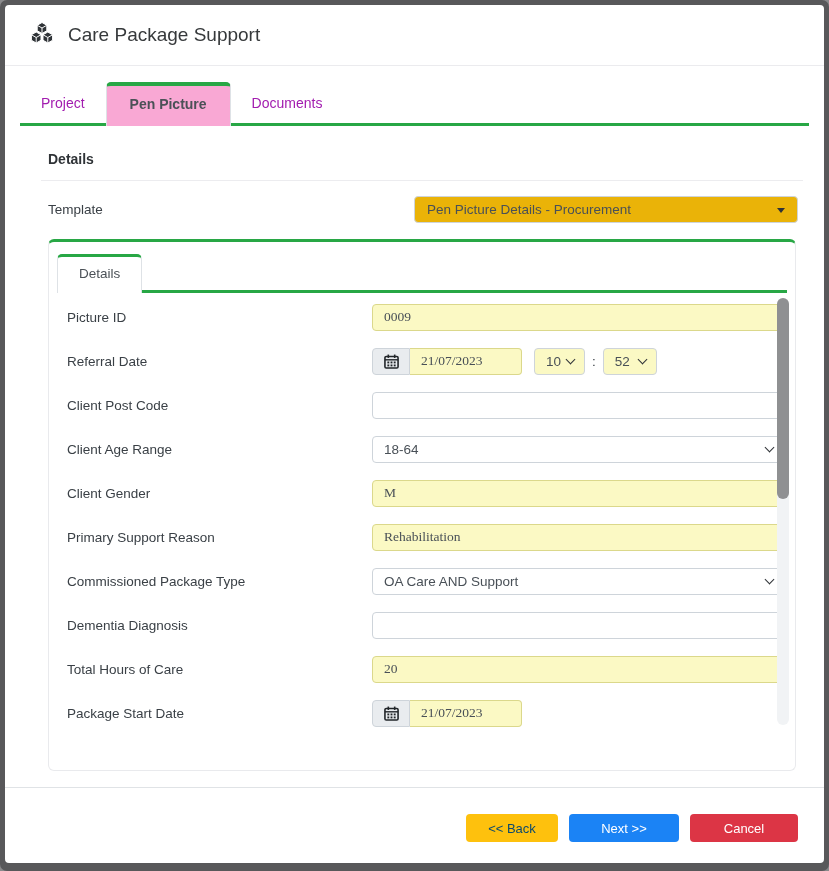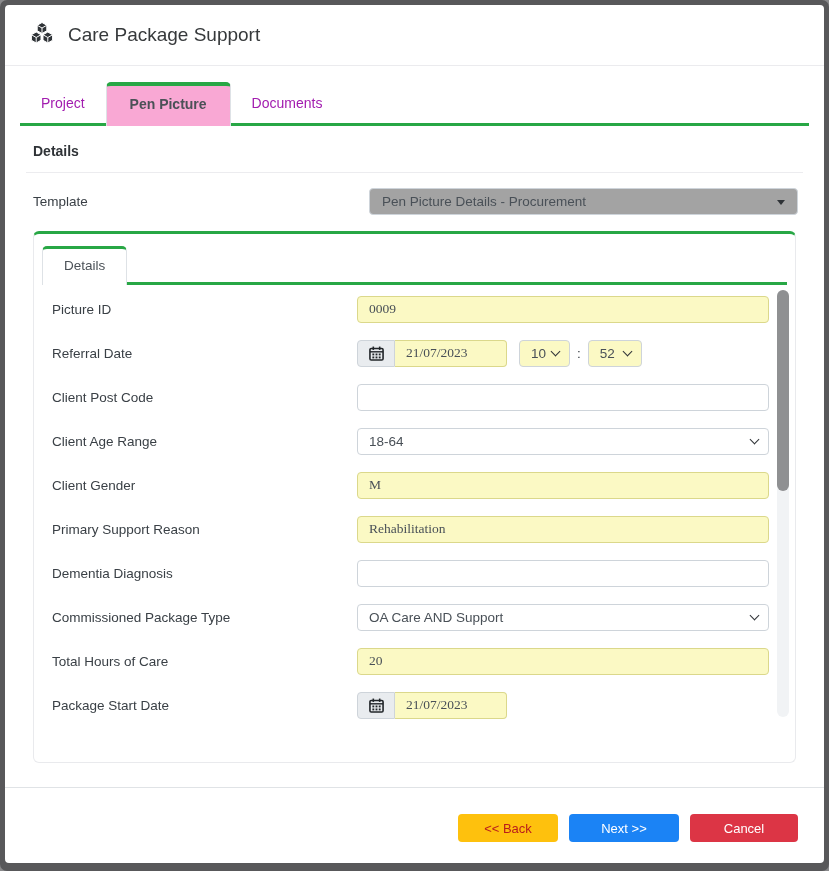--- a/index.html
+++ b/index.html
@@ -13,25 +13,25 @@
   .hdr-title{font-size:19px;color:#36393b;}
 
   
   .tabbar{padding:16px 15px 0;flex:0 0 auto;}
   .tabs{display:flex;align-items:flex-end;}
   .tab{padding:10px 21px 12px;font-size:14px;color:#a21caf;cursor:pointer;}
   .tab.active{background:#f9a8d4;border:1px solid #dee2e6;border-top:4px solid #28a745;border-bottom:none;border-radius:5px 5px 0 0;color:#4b5157;margin-bottom:-3px;position:relative;z-index:2;padding:10px 23px 14px;font-weight:bold;}
   .green-line{height:3px;background:#28a745;}
 
   
-  .content{flex:1;padding:0 21px;}
+  .content{flex:1;padding:8px 21px;margin-left:15px;}
   .section-head{font-size:14px;font-weight:bold;color:#2f3337;padding:17px 7px 13px;border-bottom:1px solid #ececef;}
   .template-row{display:flex;align-items:center;padding:15px 5px 16px 7px;}
   .template-row .lbl{font-size:13.5px;color:#3a4046;}
-  .template-select{margin-left:auto;width:429px;height:27px;background:#a3a3a3;border:1px solid #ced4da;border-radius:4px;display:flex;align-items:center;padding:0 12px;font-size:13.5px;color:#495057;position:relative;cursor:pointer;}
+  .template-select{margin-left:auto;width:384px;height:27px;background:#eab308;border:1px solid #ced4da;border-radius:4px;display:flex;align-items:center;padding:0 12px;font-size:13.5px;color:#495057;position:relative;cursor:pointer;}
   .caret-down{position:absolute;right:12px;top:50%;margin-top:-2px;width:0;height:0;border-left:4.5px solid transparent;border-right:4.5px solid transparent;border-top:5.5px solid #2f3337;}
 
   
   .inner-card{margin:0 7px;height:532px;border:1px solid #e9eaed;border-top:3px solid #28a745;border-radius:6px;position:relative;overflow:hidden;}
   .card-tabs{padding:12px 8px 0;}
   .card-tab{display:inline-block;border:1px solid #dee2e6;border-top:3px solid #28a745;border-bottom:none;border-radius:5px 5px 0 0;background:#fff;padding:9px 21px 12px;font-size:13.5px;color:#4b5157;margin-bottom:-3px;position:relative;z-index:2;cursor:pointer;}
   .card-green-line{height:3px;background:#28a745;margin:0 8px;}
 
   
   .form{padding:2px 10px 0 18px;}
@@ -50,21 +50,21 @@
   .minsel{width:54px;flex:0 0 54px;padding-right:20px;}
   .colon{margin:0 7px;font-size:13.5px;color:#3a4046;}
 
   
   .sbar-track{position:absolute;right:6px;top:56px;width:12px;height:427px;background:#f1f3f5;border-radius:7px;}
   .sbar-thumb{position:absolute;top:0;left:0;width:12px;height:201px;background:#8f9092;border-radius:7px;cursor:pointer;}
 
   
   .footer{flex:0 0 76px;border-top:1px solid #e0e3e6;display:flex;justify-content:flex-end;align-items:flex-start;gap:11px;padding:26px 26px 0;}
   .btn{height:28px;border:none;border-radius:4px;font-size:13px;font-family:inherit;cursor:pointer;}
-  .btn-back{width:100px;background:#fec10d;color:#b91c1c;}
+  .btn-back{width:92px;background:#fec10d;color:#0c4a6e;}
   .btn-next{width:110px;background:#1b83f5;color:#fff;}
   .btn-cancel{width:108px;background:#dc3545;color:#fff;}
 </style>
 </head>
 <body>
 
 <div class="frame">
   <div class="window">
 
     <div class="hdr">
@@ -179,33 +179,33 @@
           </div>
 
           <div class="frow">
             <span class="flabel">Primary Support Reason</span>
             <div class="fctl">
               <input class="ctl yellow" value="Rehabilitation" style="">
             </div>
           </div>
 
           <div class="frow">
-            <span class="flabel">Dementia Diagnosis</span>
-            <div class="fctl">
-              <input class="ctl" value="" style="">
-            </div>
-          </div>
-
-          <div class="frow">
             <span class="flabel">Commissioned Package Type</span>
             <div class="fctl">
               <div class="sel">
                 <span>OA Care AND Support</span>
                 <span class="chev"></span>
               </div>
+            </div>
+          </div>
+
+          <div class="frow">
+            <span class="flabel">Dementia Diagnosis</span>
+            <div class="fctl">
+              <input class="ctl" value="" style="">
             </div>
           </div>
 
           <div class="frow">
             <span class="flabel">Total Hours of Care</span>
             <div class="fctl">
               <input class="ctl yellow" value="20" style="">
             </div>
           </div>
 

